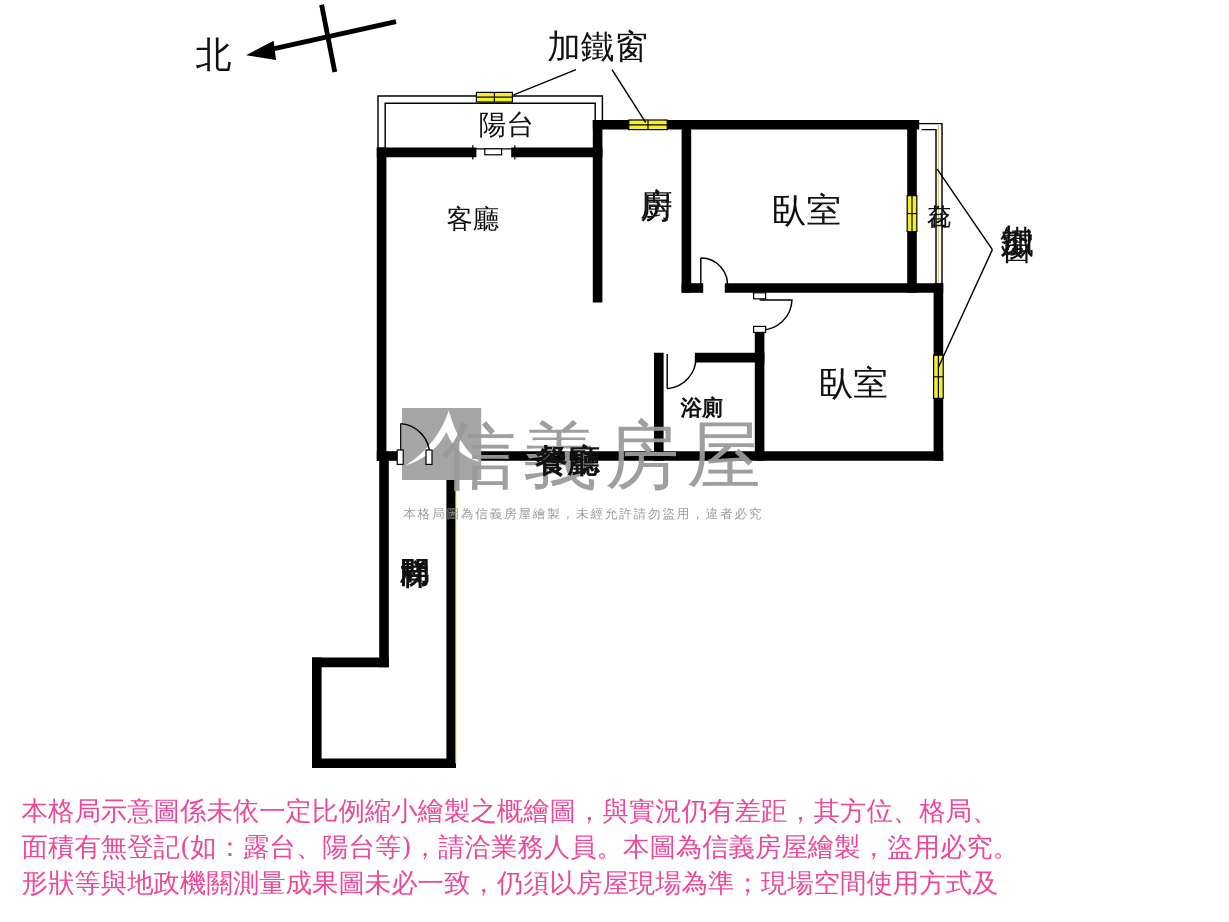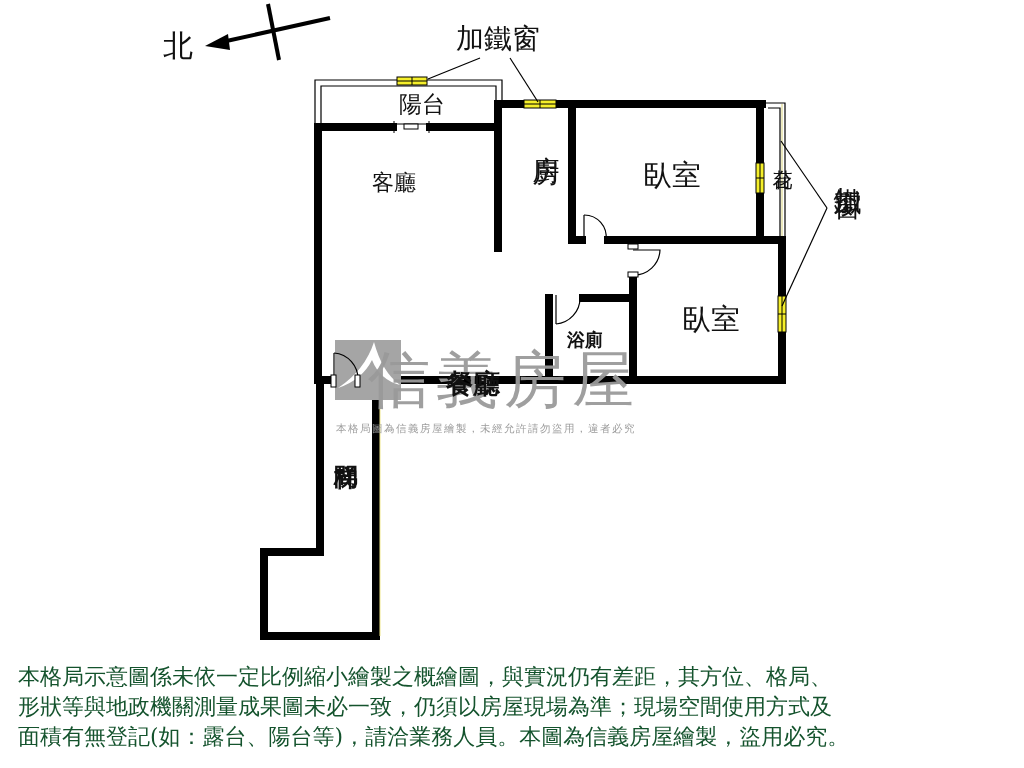--- a/index.html
+++ b/index.html
@@ -3,21 +3,21 @@
 <meta charset="utf-8">
 <style>
   html, body { margin:0; padding:0; background:#ffffff; }
   body { width:1024px; height:768px; position:relative; overflow:hidden;
          font-family:"DejaVu Serif","Liberation Serif",serif; }
   #plan { position:absolute; left:0; top:0; }
   .label { position:absolute; color:#111; font-family:"DejaVu Serif","Liberation Serif",serif; white-space:nowrap; }
   .vlabel { position:absolute; color:#111; font-family:"DejaVu Serif","Liberation Serif",serif; writing-mode:vertical-rl; text-orientation:upright; letter-spacing:2px; }
   .wm-text { position:absolute; left:340px; top:338px; font-family:"DejaVu Sans","Liberation Sans",sans-serif; font-size:62px; color:#9a9a9a; letter-spacing:6px; opacity:0.95;margin-left:28px; }
   .wm-small { position:absolute; left:336px; top:422px; font-family:Liberation Sans, sans-serif; font-size:10.5px; color:#9c9c9c; letter-spacing:1.5px; }
-  .disclaimer { position:absolute; left:18px; top:662px; width:1000px; font-family:"DejaVu Serif","Liberation Serif",serif; font-size:22px; line-height:30px; color:#14532d; }
+  .disclaimer { position:absolute; left:18px; top:662px; width:1000px; font-family:"DejaVu Serif","Liberation Serif",serif; font-size:22px; line-height:30px; color:#ec4899; }
   .disclaimer div { white-space:nowrap; }
 </style>
 </head>
 <body>
 
 <svg id="plan" width="1024" height="768" viewBox="0 0 1024 768">
 
   <g>
     <line x1="330" y1="18" x2="222" y2="42" stroke="#000" stroke-width="4"></line>
     <polygon points="205,46 228,34 230,50" fill="#000"></polygon>
@@ -142,15 +142,15 @@
 <div class="label" style="left:567px;top:328px;font-size:18px;font-weight:bold;">浴廁</div>
 
 <div class="wm-text">信義房屋</div>
 <div class="wm-small">本格局圖為信義房屋繪製，未經允許請勿盜用，違者必究</div>
 
 <div class="label" style="left:446px;top:322px;font-size:27px;font-weight:bold;margin-top:44px;">餐廳</div>
 <div class="vlabel" style="left:330px;top:446px;font-size:24px;font-weight:bold;letter-spacing:0px;">梯間</div>
 
 <div class="disclaimer">
   <div>本格局示意圖係未依一定比例縮小繪製之概繪圖，與實況仍有差距，其方位、格局、</div>
+  <div>面積有無登記(如：露台、陽台等)，請洽業務人員。本圖為信義房屋繪製，盜用必究。</div>
   <div>形狀等與地政機關測量成果圖未必一致，仍須以房屋現場為準；現場空間使用方式及</div>
-  <div>面積有無登記(如：露台、陽台等)，請洽業務人員。本圖為信義房屋繪製，盜用必究。</div>
 </div>
 
 </body></html>

